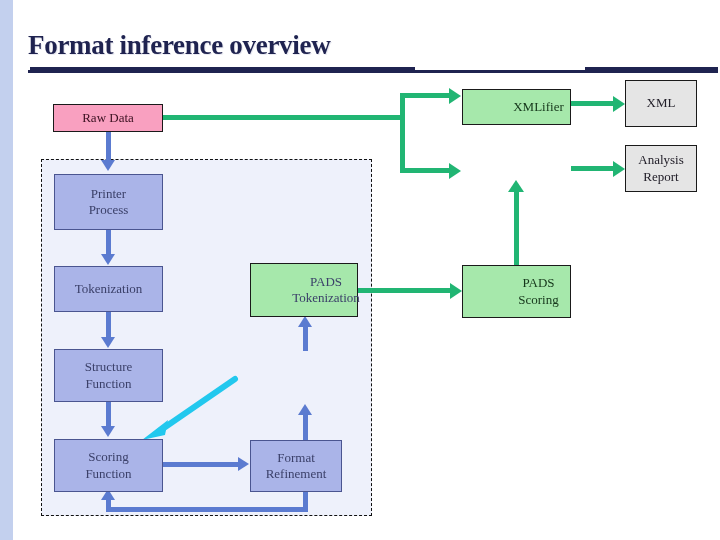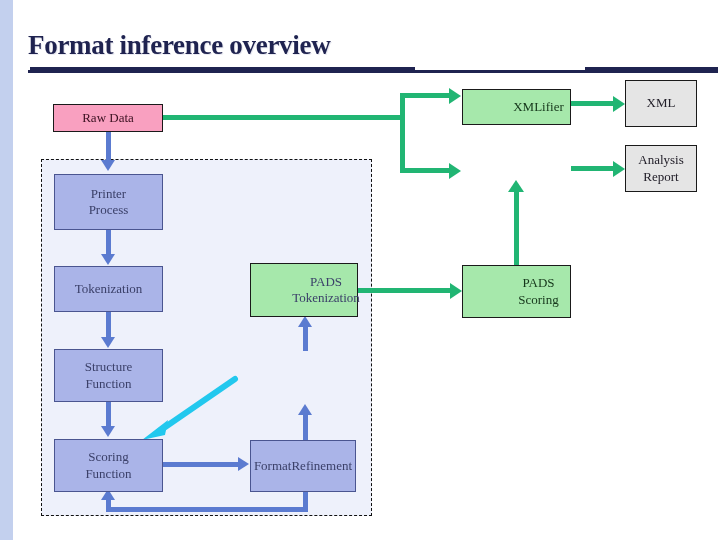--- a/index.html
+++ b/index.html
@@ -193,21 +193,21 @@
     <span>Scoring</span>
     <span>Function</span>
   </div>
 
   <div class="node green" style="left:250px; top:263px; width:108px; height:54px; flex-direction:column; color:#3b4069;">
     <span>PADS</span>
     <span>Tokenization</span>
   </div>
 
 
-  <div class="node blue" style="left:250px; top:440px; width:106px; height:52px; flex-direction:row;">
+  <div class="node blue" style="left:250px; top:440px; width:92px; height:52px; flex-direction:column;">
     <span>Format</span>
     <span>Refinement</span>
   </div>
 
   <div class="node green" style="left:462px; top:89px; width:109px; height:36px; color:#15361a;">
     <span>XMLifier</span>
   </div>
 
 
   <div class="node green" style="left:462px; top:265px; width:109px; height:53px; flex-direction:column; color:#15361a;">

